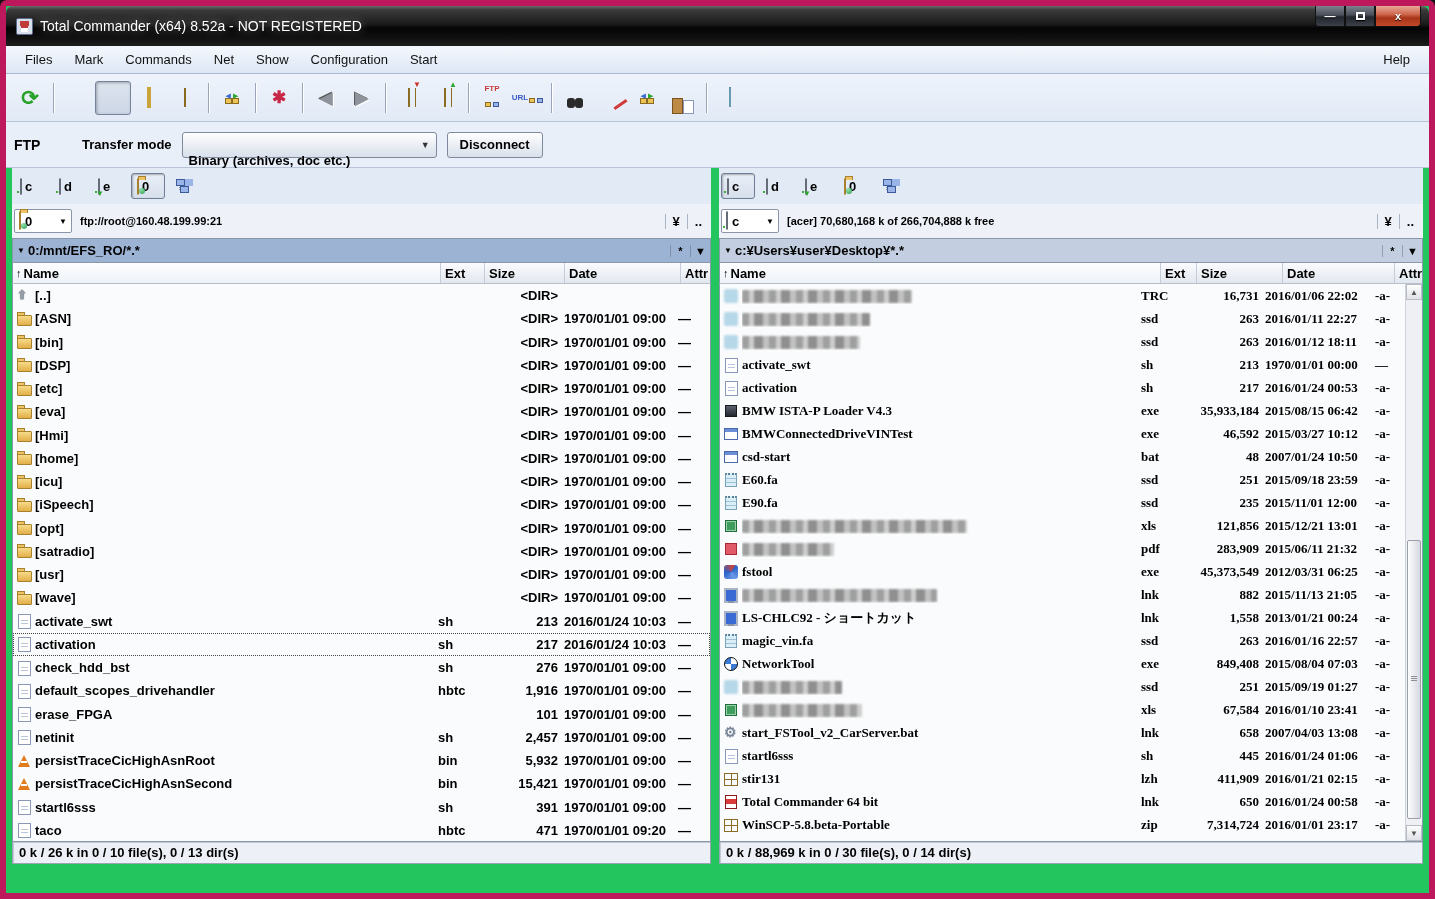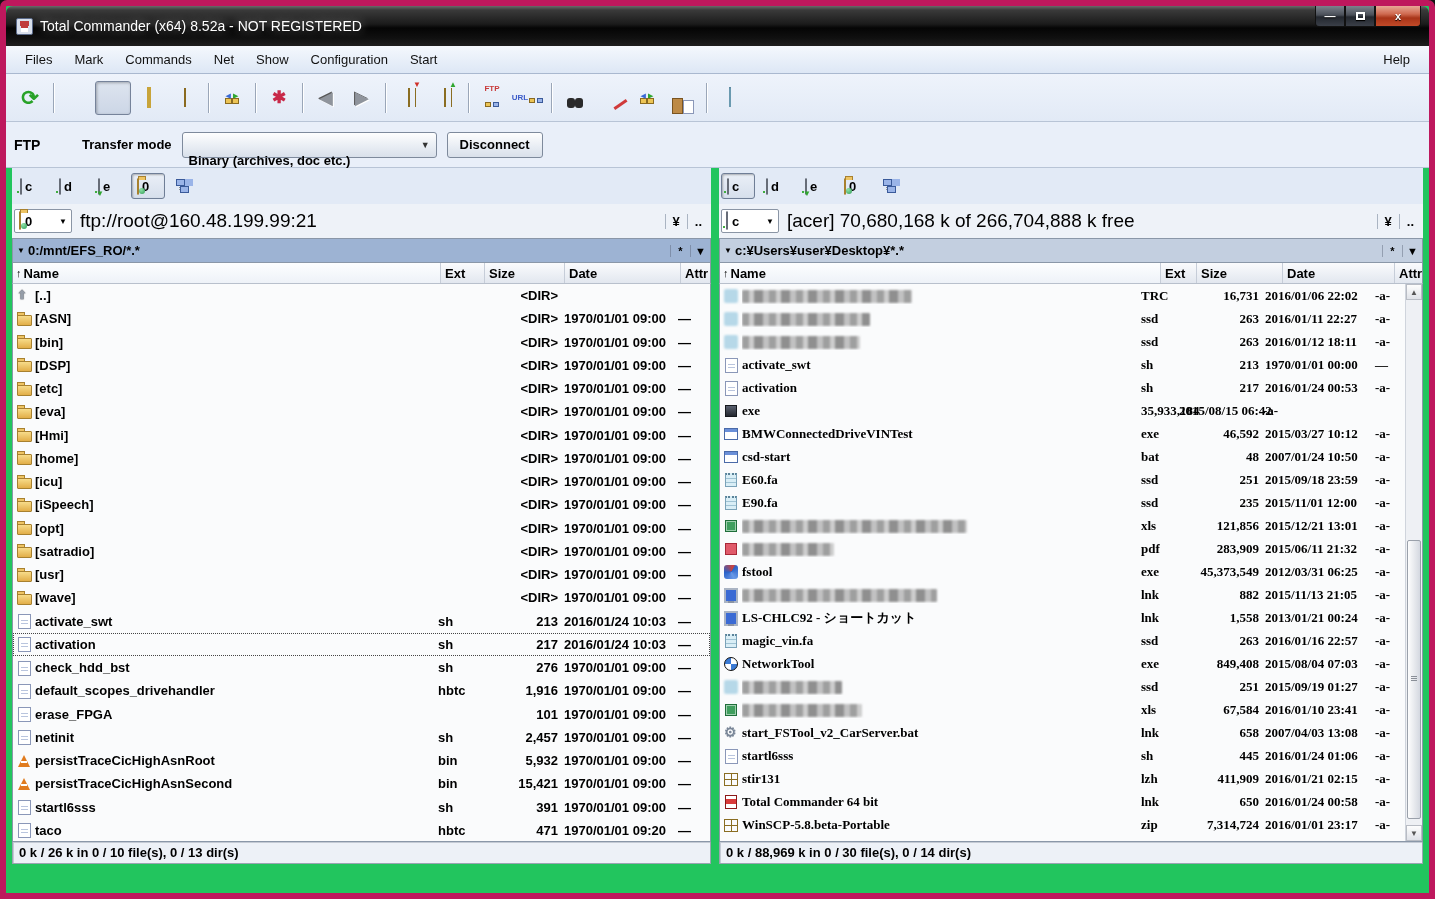--- a/index.html
+++ b/index.html
@@ -118,21 +118,21 @@
   .d-net { width:15px; height:13px; position:relative; flex:none; }
   .d-net::before { content:""; position:absolute; left:4px; top:0; width:7px; height:5px; background:#9ab4e8; border:1px solid #3a5a9a; }
   .d-net::after { content:""; position:absolute; left:0; bottom:0; width:7px; height:5px; background:#9ab4e8; border:1px solid #3a5a9a;
     box-shadow:8px 0 0 #9ab4e8, 8px 0 0 0 #9ab4e8; }
 
   .comborow { height:34px; flex:none; display:flex; align-items:center; background:#eef2f8; gap:8px; padding:0 2px; }
   .drivebox { width:58px; height:24px; background:#fff; border:1px solid #8a95a5; border-radius:2px;
     display:flex; align-items:center; padding:0 4px; gap:4px; flex:none; }
   .drivebox .dl { font-weight:bold; font-size:13px; }
   .drivebox .caret { margin-left:auto; font-size:8px; }
-  .driveinfo { font-weight:normal; font-size:19px; flex:1; white-space:nowrap; overflow:hidden; }
+  .driveinfo { font-weight:bold; font-size:11px; flex:1; white-space:nowrap; overflow:hidden; }
   .croot { display:flex; align-items:center; flex:none; }
   .croot .mini { padding:0 7px; font-weight:bold; font-size:13px; border-left:1px solid #aab4c2; }
 
   .pathrow { height:24px; flex:none; display:flex; align-items:center; font-weight:bold; font-size:13px;
     border:1px solid #8a97a8; border-bottom:none; }
   .pathrow .ptext { flex:1; padding:0 4px; display:flex; align-items:center; gap:3px; white-space:nowrap; overflow:hidden; }
   .pathrow .pcaret { font-size:8px; }
   .pathrow .pbtn { width:20px; text-align:center; font-size:11px; border-left:1px solid rgba(90,100,120,.45); flex:none; }
 
   .hdr { height:22px; flex:none; display:grid; align-items:center;
@@ -749,20 +749,21 @@
               <span class="c-name">activation</span>
               <span class="c-ext">sh</span>
               <span class="c-size">217</span>
               <span class="c-date">2016/01/24 00:53</span>
               <span class="c-attr">-a-</span>
             </div>
             <div class="frow">
               <span class="c-ico">
                 <span class="i i-exedark"></span>
               </span>
+              <span class="c-name">BMW ISTA-P Loader V4.3</span>
               <span class="c-ext">exe</span>
               <span class="c-size">35,933,184</span>
               <span class="c-date">2015/08/15 06:42</span>
               <span class="c-attr">-a-</span>
             </div>
             <div class="frow">
               <span class="c-ico">
                 <span class="i i-window"></span>
               </span>
               <span class="c-name">BMWConnectedDriveVINTest</span>

